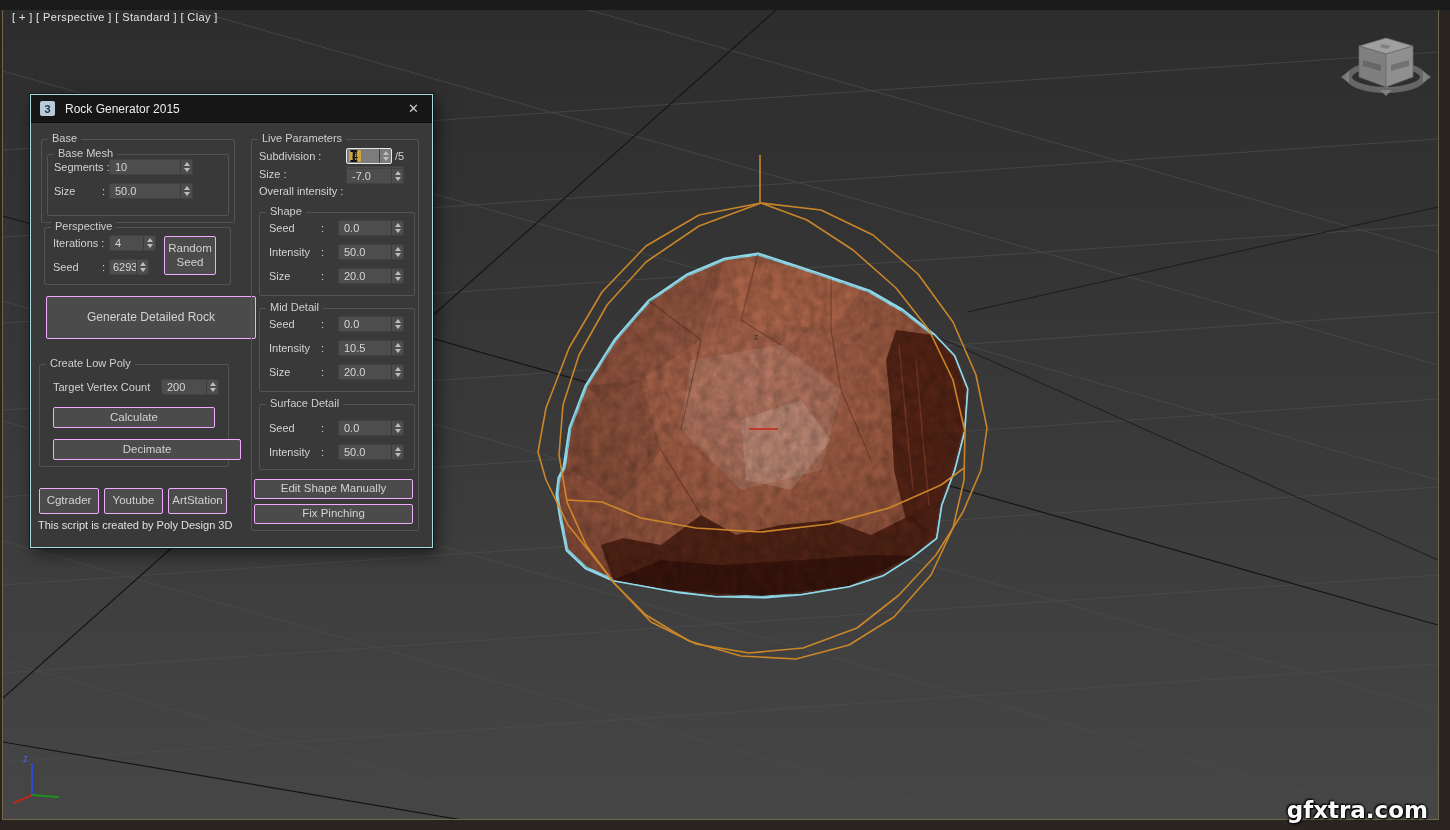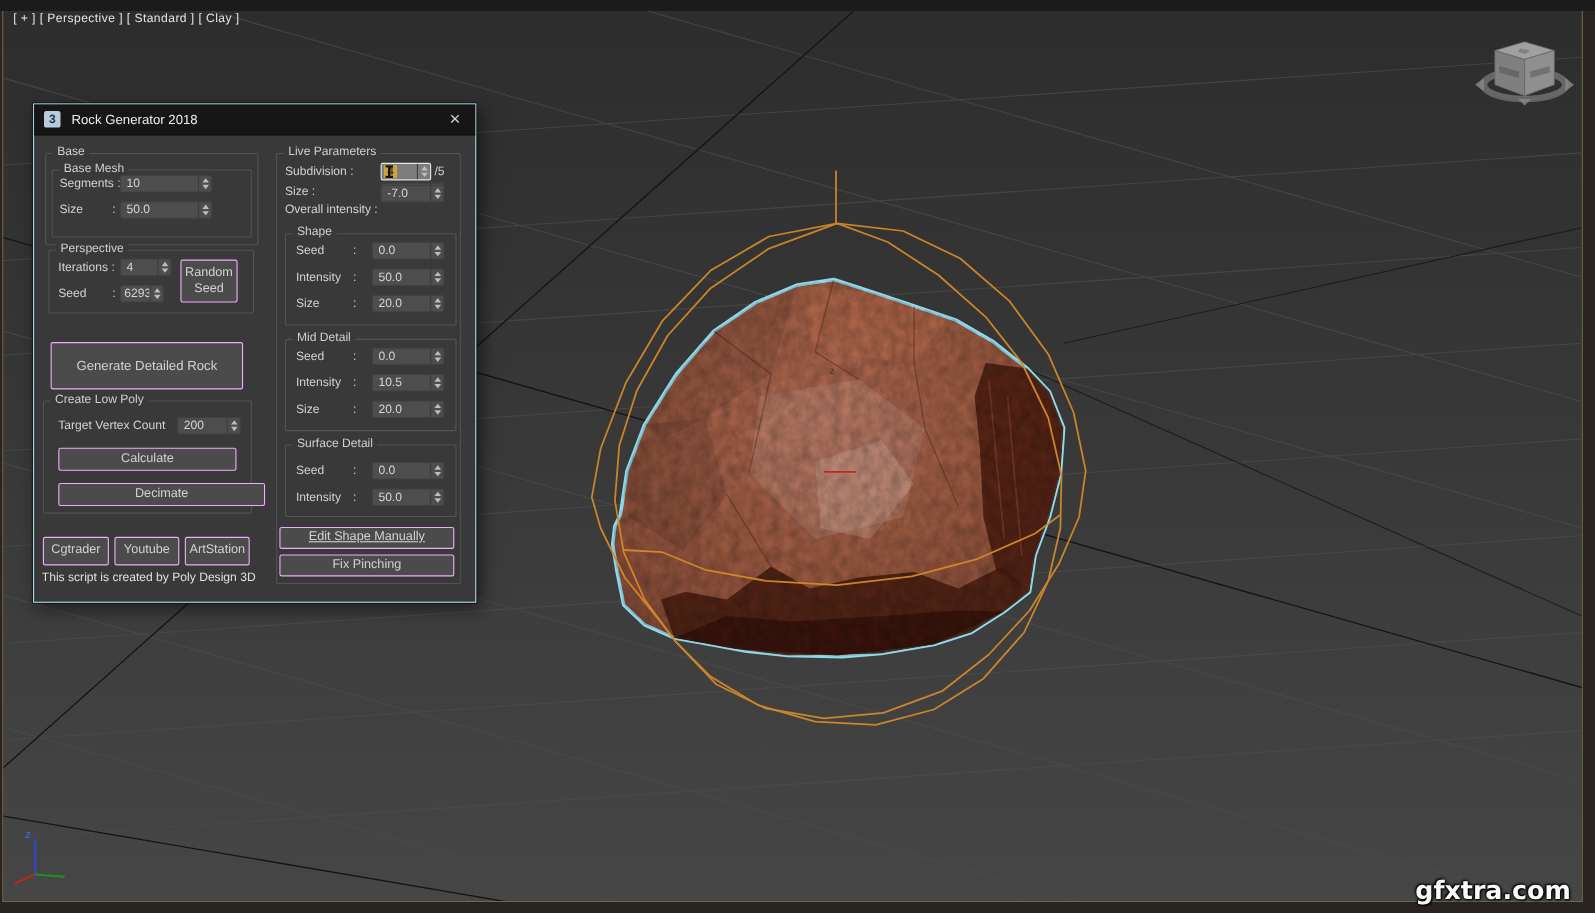--- a/index.html
+++ b/index.html
@@ -166,21 +166,21 @@
     </g>
   </svg>
 
   <div class="vp-label">[ + ] [ Perspective ] [ Standard ] [ Clay ]</div>
   <div class="watermark">gfxtra.com</div>
 </div>
 
 <div class="dlg">
   <div class="dlg-title">
     <span class="dlg-icon">3</span>
-    <span class="dlg-title-text">Rock Generator 2018</span>
+    <span class="dlg-title-text">Rock Generator 2015</span>
     <span class="dlg-close">✕</span>
   </div>
 
   <div class="grp" style="left:10px;top:44px;width:192px;height:82px;">
     <span class="legend">Base</span>
   </div>
   <div class="grp" style="left:16px;top:59px;width:180px;height:60px;">
     <span class="legend">Base Mesh</span>
   </div>
   <span class="lbl" style="left:23px;top:66px;">Segments :</span>
@@ -216,21 +216,21 @@
   <span class="lbl" style="left:71px;top:166px;">:</span>
   <div class="spin" style="left:78px;top:164px;width:40px;">
     <span class="val" style="padding-left:3px;">6293</span>
     <span class="arrows">
         <i class="up"></i>
         <i class="dn"></i>
       </span>
   </div>
   <div class="btn" style="left:133px;top:141px;width:52px;height:39px;">Random Seed</div>
 
-  <div class="btn" style="left:15px;top:201px;width:175px;height:43px;font-size:12px;margin-top:15px;">Generate Detailed Rock</div>
+  <div class="btn" style="left:15px;top:201px;width:210px;height:43px;font-size:12px;">Generate Detailed Rock</div>
 
   <div class="grp" style="left:8px;top:269px;width:188px;height:101px;">
     <span class="legend">Create Low Poly</span>
   </div>
   <span class="lbl" style="left:22px;top:286px;">Target Vertex Count</span>
   <div class="spin" style="left:130px;top:284px;width:58px;">
     <span class="val">200</span>
     <span class="arrows">
         <i class="up"></i>
         <i class="dn"></i>
@@ -352,15 +352,15 @@
   <span class="lbl" style="left:238px;top:351px;">Intensity</span>
   <span class="lbl" style="left:290px;top:351px;">:</span>
   <div class="spin" style="left:307px;top:349px;width:66px;">
     <span class="val">50.0</span>
     <span class="arrows">
         <i class="up"></i>
         <i class="dn"></i>
       </span>
   </div>
 
-  <div class="btn" style="left:223px;top:384px;width:159px;height:20px;text-decoration:underline;">Edit Shape Manually</div>
+  <div class="btn" style="left:223px;top:384px;width:159px;height:20px;">Edit Shape Manually</div>
   <div class="btn" style="left:223px;top:409px;width:159px;height:20px;">Fix Pinching</div>
 </div>
 
 </body></html>

